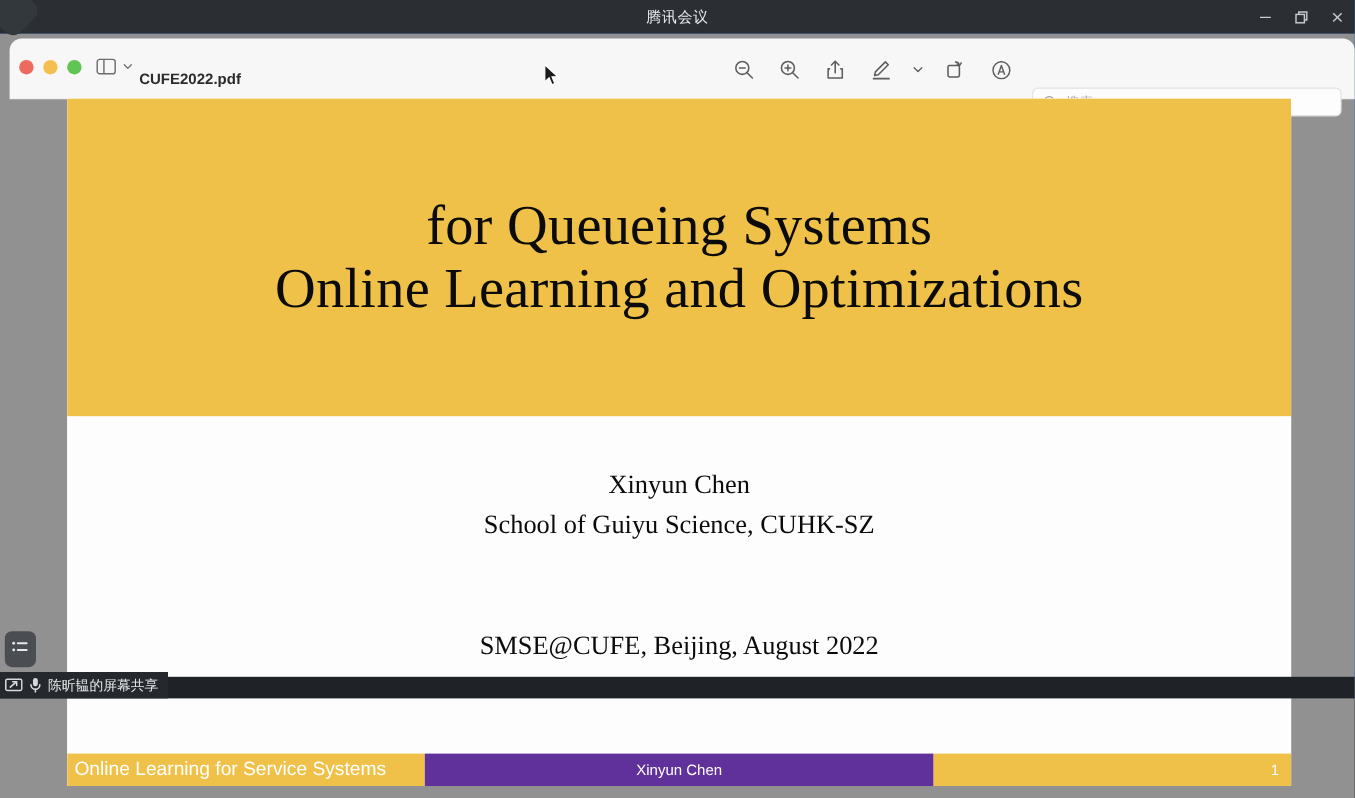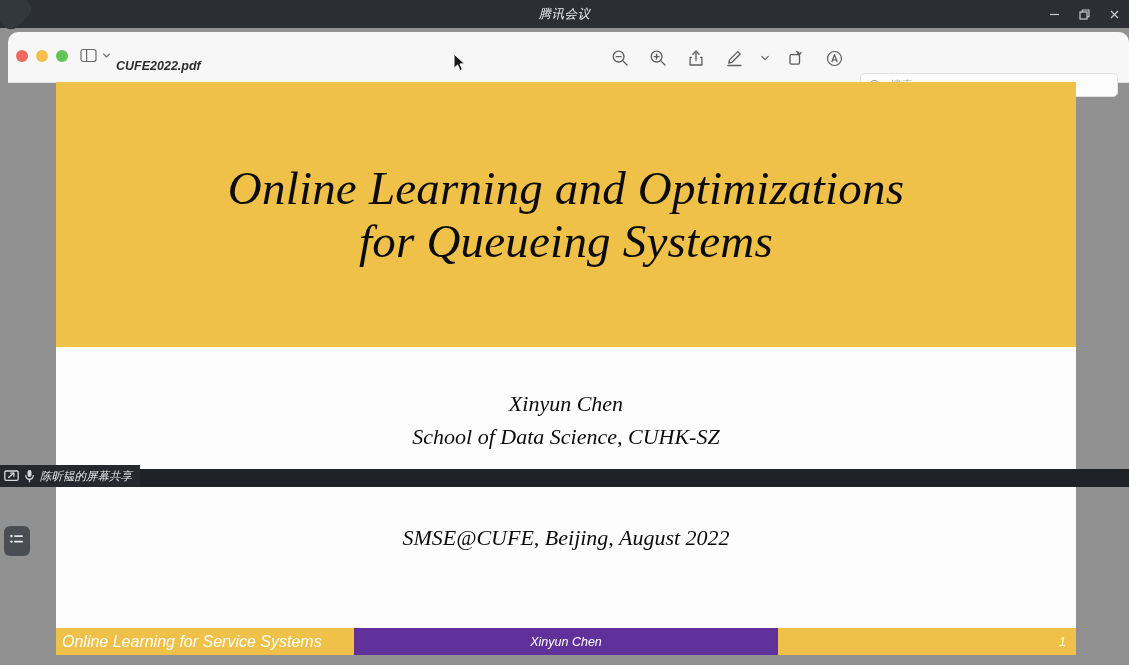--- a/index.html
+++ b/index.html
@@ -6,23 +6,22 @@
   html, body {
     width: 1129px; height: 665px;
     overflow: hidden;
     background: #2b2f33;
     font-family: "Liberation Sans", sans-serif;
   }
 
   
   #app-window {
     position: relative;
-    width: 1129px; height: 487px;
+    width: 1129px; height: 582px;
     background: #3b82f6;
-    font-style: italic;
   }
 
   
   #titlebar {
     position: absolute; top: 0; left: 0;
     width: 1129px; height: 28px;
     background: #2b2f33;
     display: flex; align-items: center;
     z-index: 40;
   }
@@ -346,27 +345,27 @@
       <svg width="13" height="13" viewBox="0 0 13 13">
         <circle cx="5.4" cy="5.4" r="3.9" fill="none" stroke="currentColor" stroke-width="1.2"></circle>
         <line x1="8.3" y1="8.3" x2="11.8" y2="11.8" stroke="currentColor" stroke-width="1.2" stroke-linecap="round"></line>
       </svg>
       <span id="pdf-search-input">搜索</span>
     </div>
 
     <div id="slide">
 
       <div id="slide-title-band">
+        <div class="slide-title-line">for Queueing Systems</div>
         <div class="slide-title-line">Online Learning and Optimizations</div>
-        <div class="slide-title-line">for Queueing Systems</div>
       </div>
 
       <div id="slide-body">
         <div class="body-line">Xinyun Chen</div>
-        <div class="body-line">School of Data Science, CUHK-SZ</div>
+        <div class="body-line">School of Guiyu Science, CUHK-SZ</div>
         <div class="body-gap-lg"></div>
         <div class="body-gap-md"></div>
         <div class="body-line">SMSE@CUFE, Beijing, August 2022</div>
       </div>
 
       <div id="slide-footer">
         <div id="footer-left">
           <span>Online Learning for Service Systems</span>
         </div>
         <div id="footer-center">

